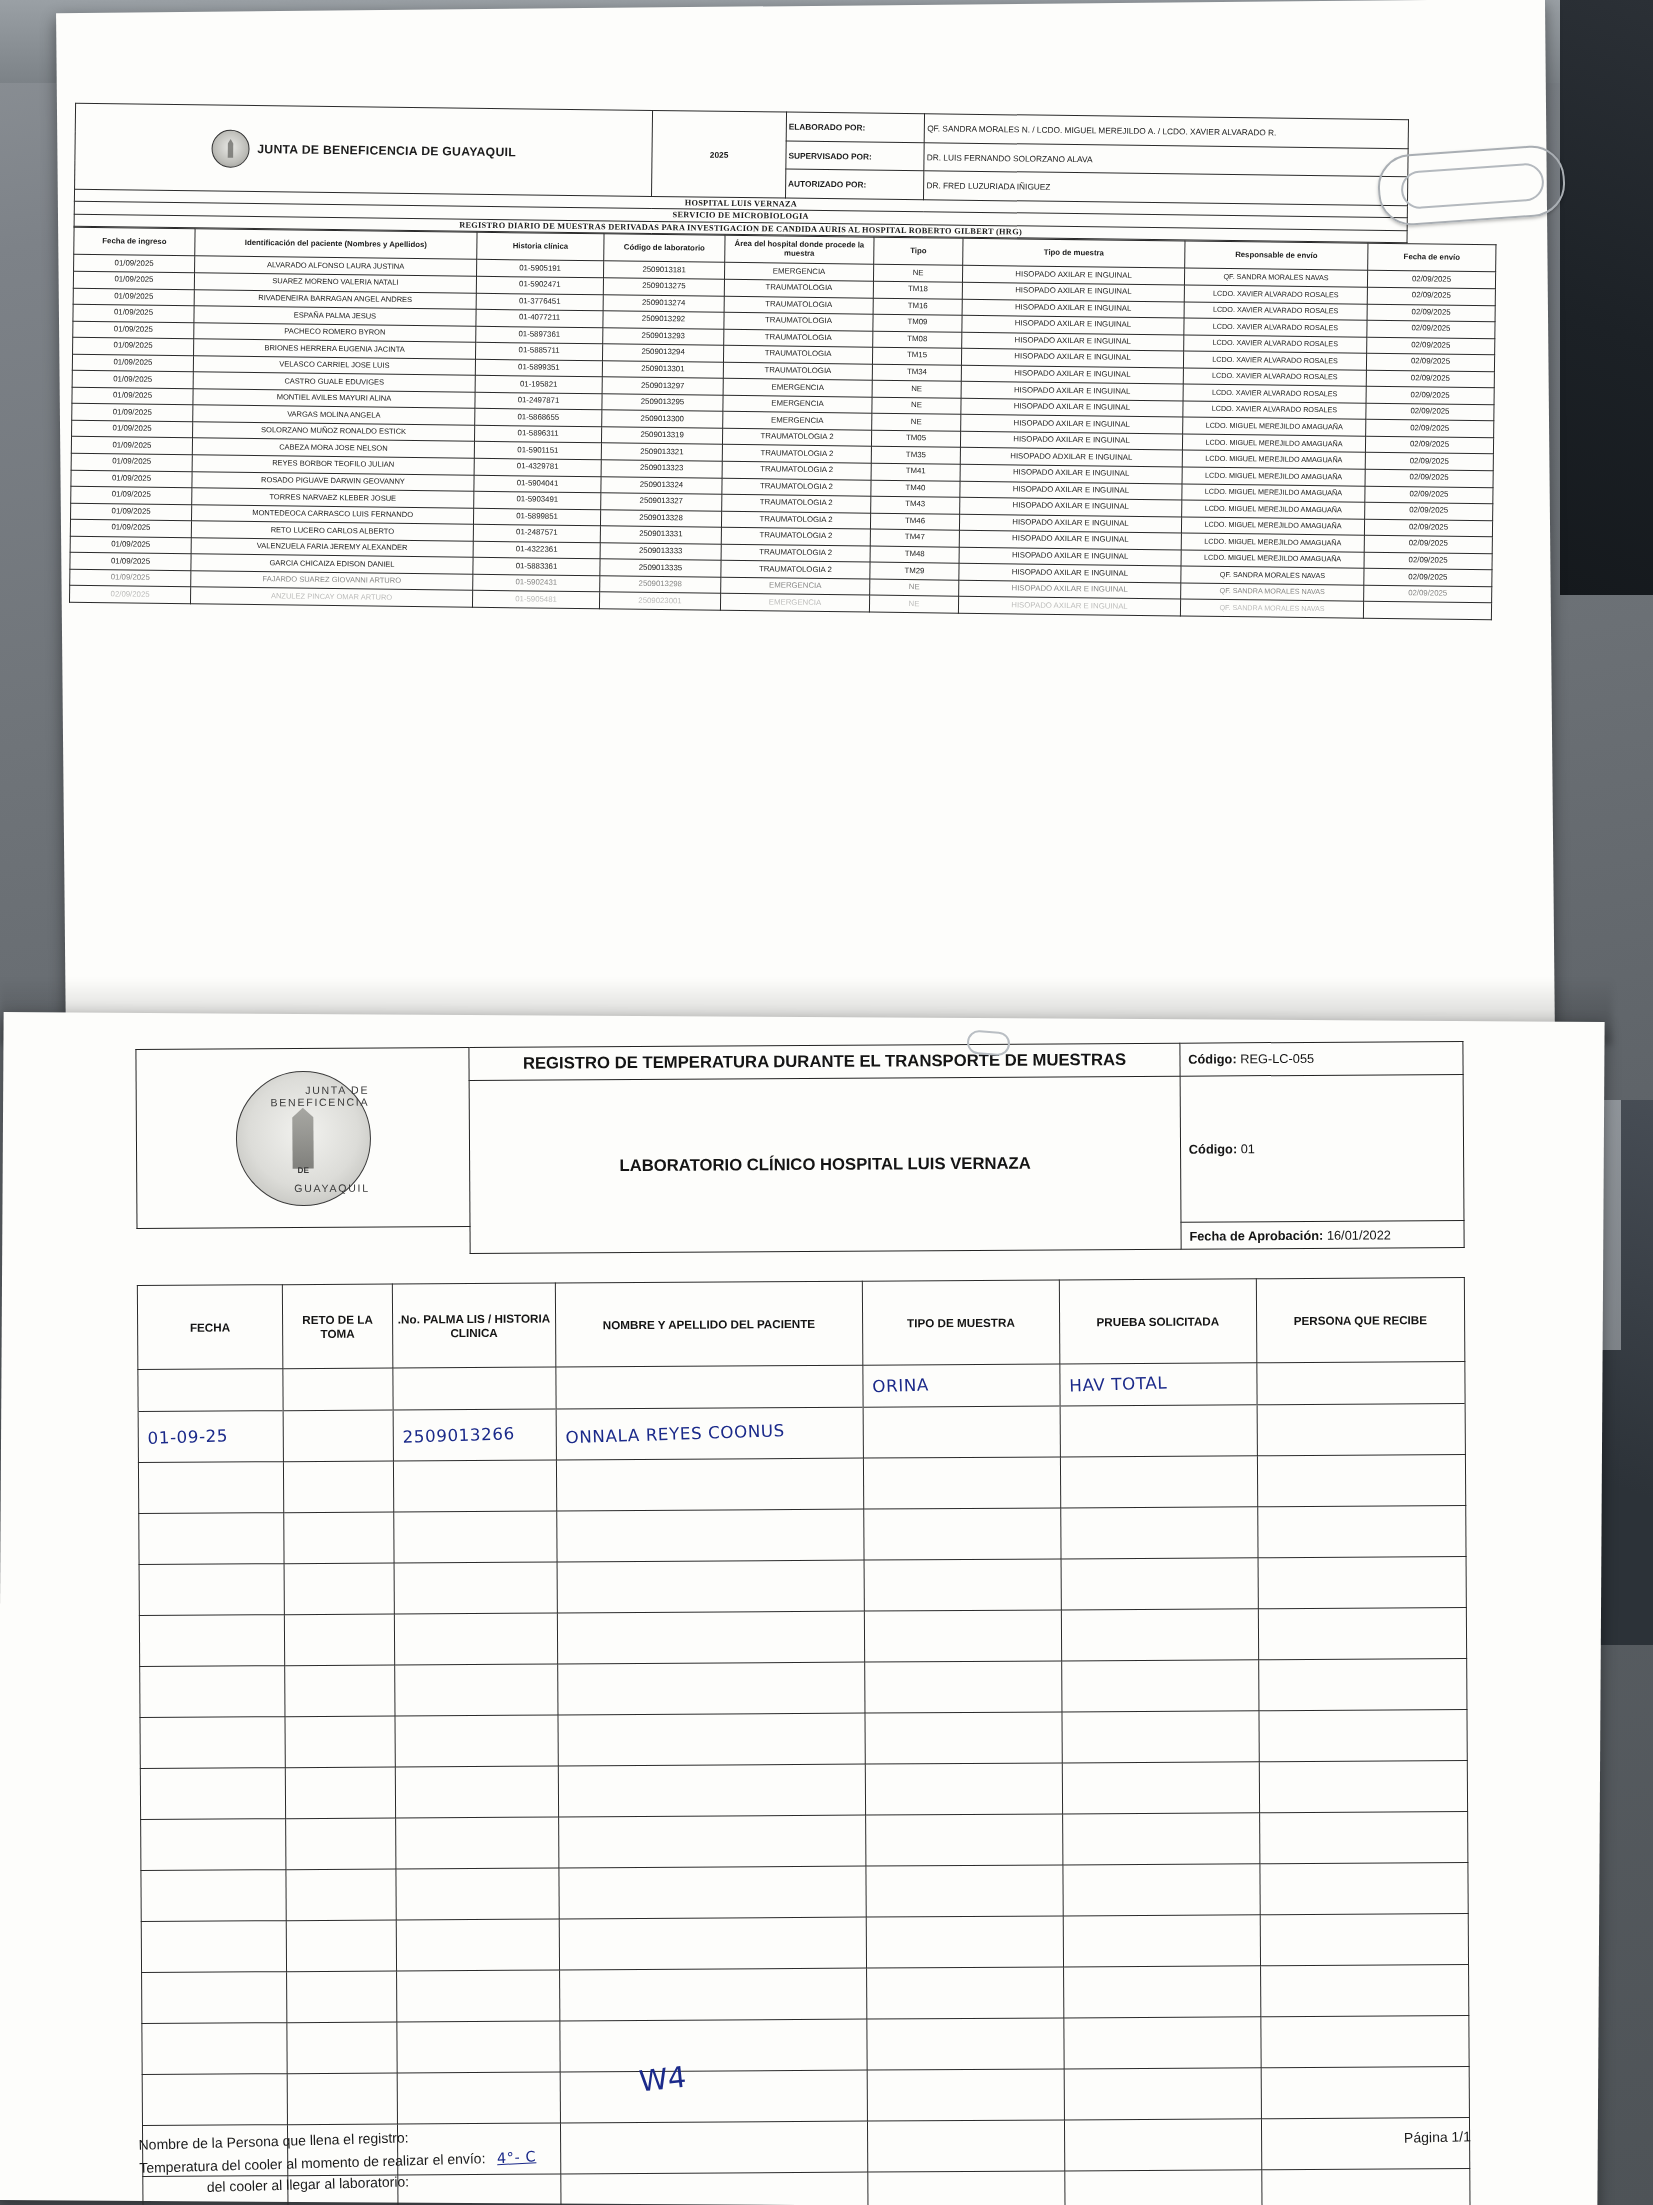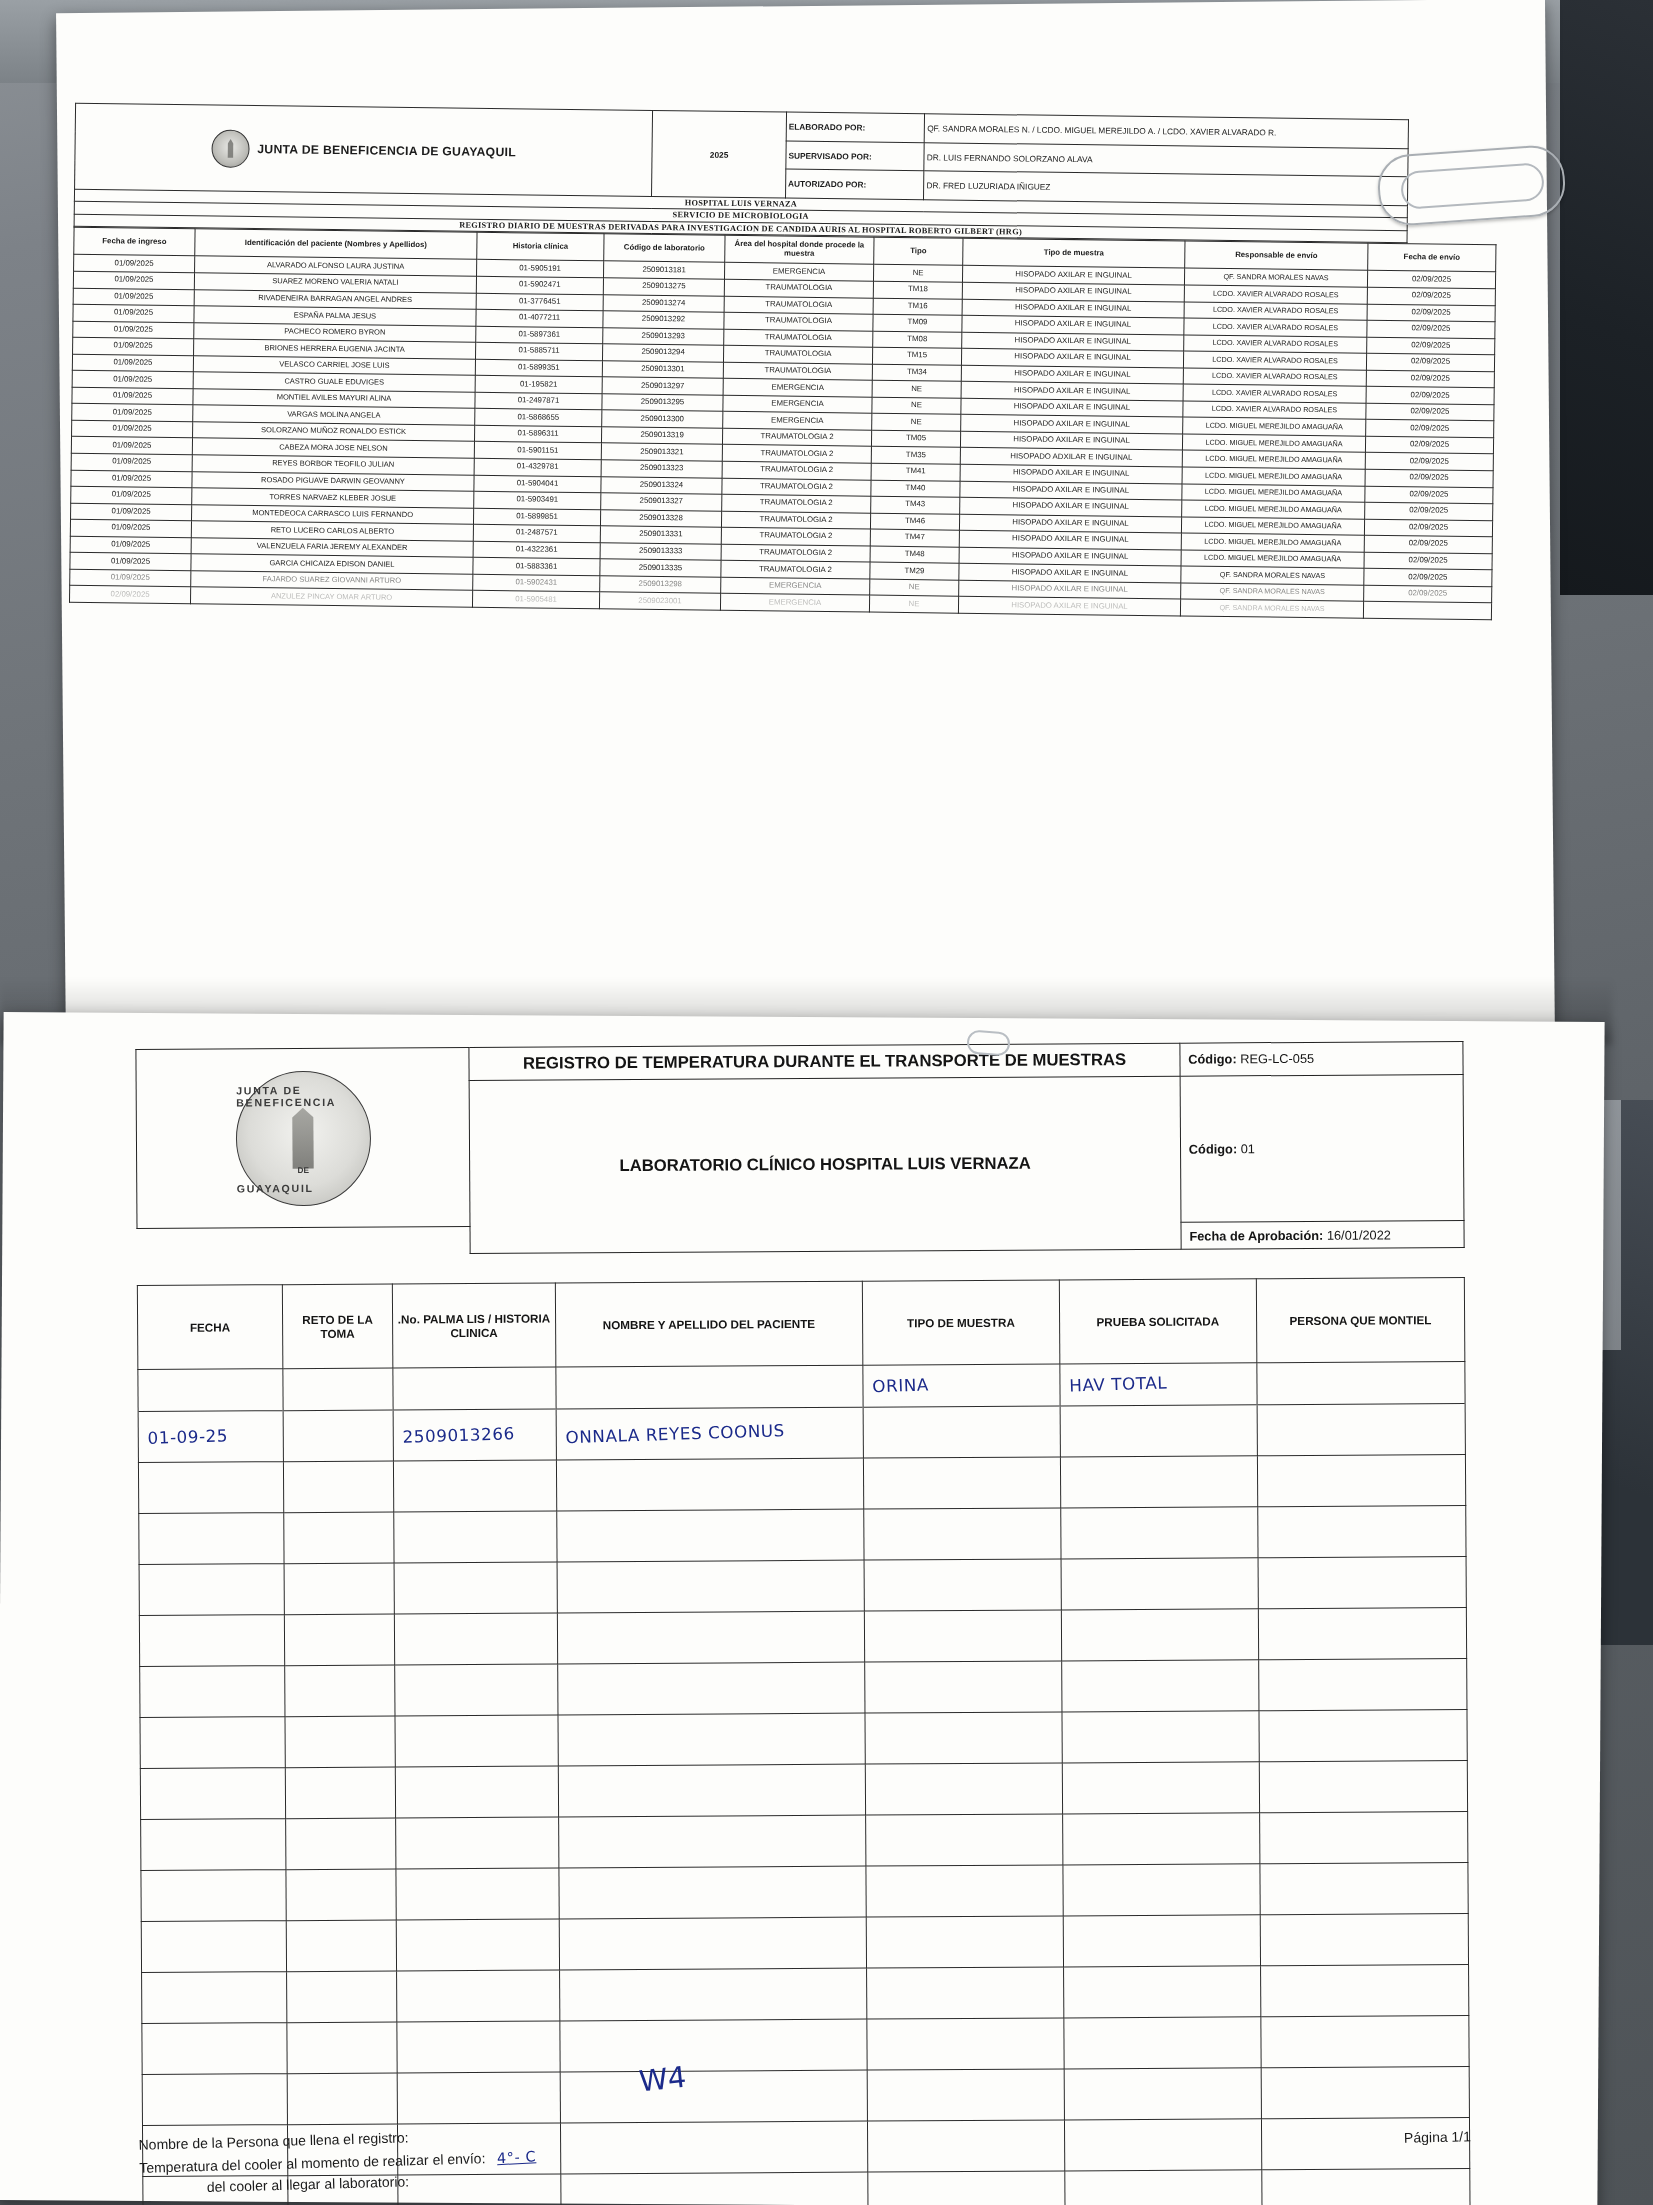--- a/index.html
+++ b/index.html
@@ -152,22 +152,22 @@
   .bseal-cell { width: 333px; height: 167px; text-align: center; vertical-align: middle; }
   .bseal {
     width: 133px; height: 133px; border-radius: 50%;
     border: 1.7px solid #3a3a3a;
     margin: 0 auto;
     position: relative;
     background: radial-gradient(circle at 50% 45%, #f2f2ef 0%, #dcdcd8 55%, #b5b5b0 100%);
     display: flex; align-items: center; justify-content: center;
   }
   .bseal .ring-txt-top, .bseal .ring-txt-bot {
-    position: absolute; width: 100%; text-align: left;
-    font-size: 10.6px; font-weight: bold; letter-spacing: 1.7px; color: #3b3b3b;
+    position: absolute; width: 100%; text-align: right;
+    font-size: 10.6px; font-weight: normal; letter-spacing: 1.7px; color: #3b3b3b;
   }
   .bseal .ring-txt-top { top: 12.2px; }
   .bseal .ring-txt-bot { bottom: 11px; }
   .bseal .ring-mid { position: absolute; bottom: 30px; width: 100%; text-align: center; font-size: 8.3px; font-weight: bold; color: #3b3b3b; }
   .bseal .figure {
     width: 48px; height: 61px;
     background: linear-gradient(180deg, #9b9b96, #6e6e6a);
     clip-path: polygon(50% 0%, 72% 16%, 72% 100%, 28% 100%, 28% 16%);
     opacity: .85;
   }
@@ -625,21 +625,21 @@
         <col style="width:200px">
     </colgroup>
     <thead>
       <tr id="bot-grid-head">
           <th>FECHA</th>
           <th>RETO DE LA TOMA</th>
           <th>.No. PALMA LIS / HISTORIA CLINICA</th>
           <th>NOMBRE Y APELLIDO DEL PACIENTE</th>
           <th>TIPO DE MUESTRA</th>
           <th>PRUEBA  SOLICITADA</th>
-          <th>PERSONA QUE MONTIEL</th>
+          <th>PERSONA QUE RECIBE</th>
         </tr>
     </thead>
     <tbody id="bot-grid-body">
         <tr>
           <td style="height: 39px; border-top: none; border-bottom: none;"></td>
           <td style="height: 39px; border-top: none; border-bottom: none;"></td>
           <td style="height: 39px; border-top: none; border-bottom: none;"></td>
           <td style="height: 39px; border-top: none; border-bottom: none;"></td>
           <td style="height: 39px; border-top: none; border-bottom: none;"><span class="hand">ORINA</span></td>
           <td style="height: 39px; border-top: none; border-bottom: none;"><span class="hand">HAV TOTAL</span></td>

